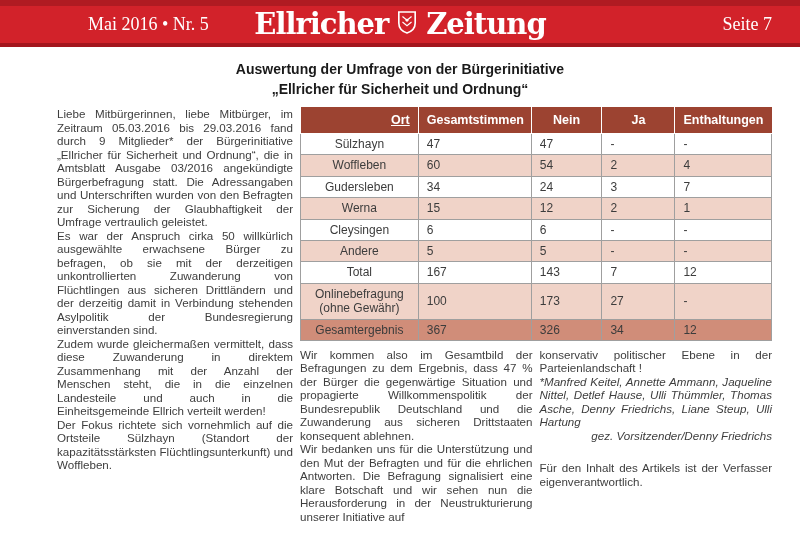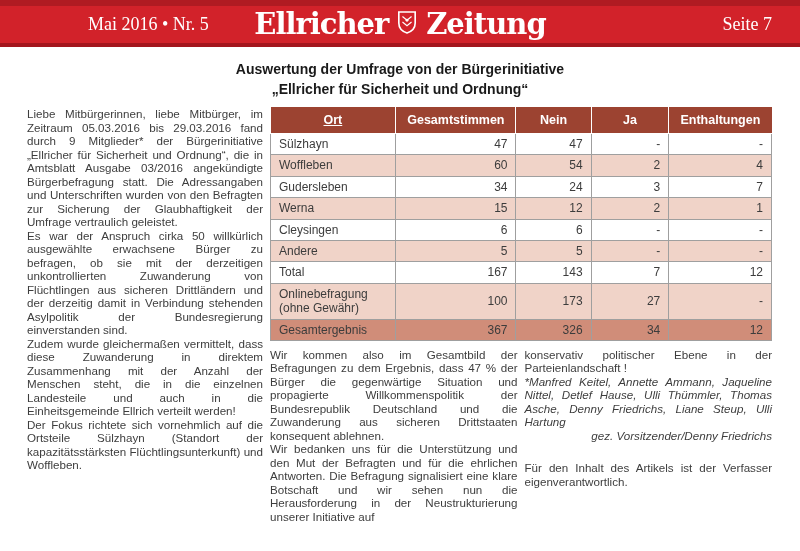--- a/index.html
+++ b/index.html
@@ -55,21 +55,21 @@
     font-size: 14px;
     line-height: 19.5px;
     font-weight: bold;
     color: #1a1a1a;
   }
 
   
   .content {
     display: flex;
     gap: 7px;
-    padding: 0 28px 0 27px;
+    padding: 0 28px 0 57px;
   }
   .col-left { flex: 0 0 236px; }
   .right-area { flex: 1; min-width: 0; }
   .below-table {
     display: flex;
     gap: 7px;
     margin-top: 7px;
   }
   .below-table .col { flex: 1; min-width: 0; }
 
@@ -102,31 +102,31 @@
   table.survey th {
     background: var(--th-bg, #9c4331);
     color: #fff;
     font-size: 12.5px;
     font-weight: bold;
     text-align: center;
     padding: 6px 8px;
     border: 1px solid #fff;
     border-top: none;
   }
-  table.survey th:first-child { text-align: center; border-left: none; text-decoration: underline; }
+  table.survey th:first-child { text-align: right; border-left: none; text-decoration: underline; }
   table.survey th:last-child { border-right: none; }
   table.survey td {
     font-size: 12px;
     line-height: 1.2;
     color: #3c3c3c;
     padding: 3px 8px;
     border: 1px solid #9f9f9f;
-    text-align: right;
-  }
-  table.survey td:first-child { text-align: left; margin-left: 20px; }
+    text-align: left;
+  }
+  table.survey td:first-child { text-align: center; margin-left: 20px; }
   table.survey tbody tr:nth-child(even) { background: var(--row-alt, #f0d3c8); }
   table.survey tbody tr.total-row { background: var(--row-total, #d08d79) !important; }
 
   
   .crest { display: inline-block; margin: 0 3px; }
 </style>
 </head>
 <body>
 
 <div class="page">

